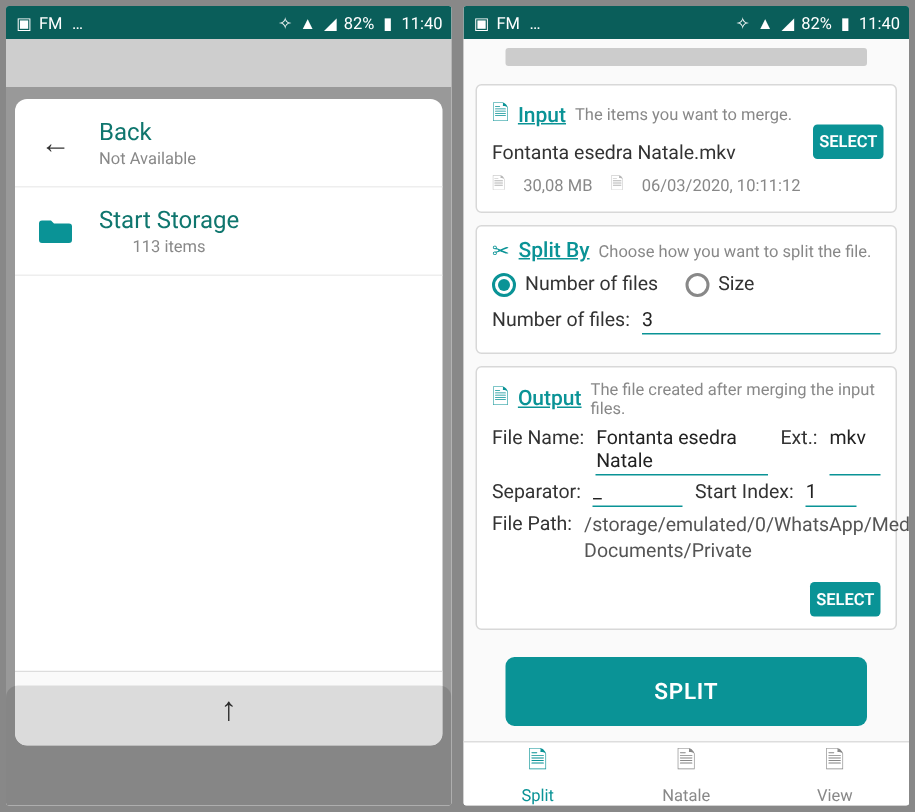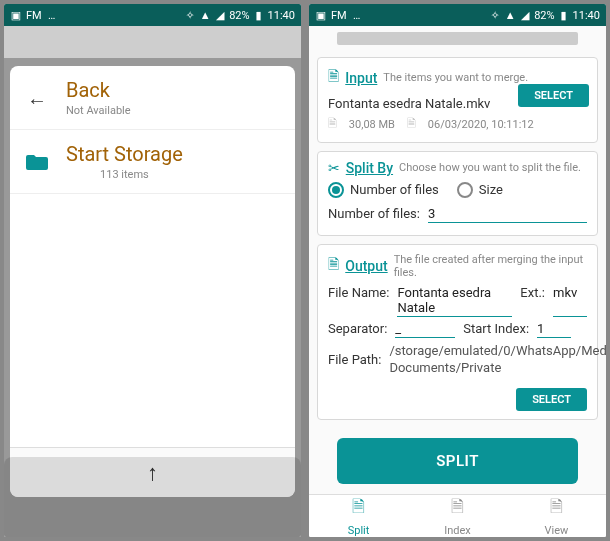--- a/index.html
+++ b/index.html
@@ -8,36 +8,36 @@
 .statusbar { height: 22px; background: #0a5e5a; color: #fff; display: flex; align-items: center; justify-content: space-between; padding: 0 6px; font-size: 11px; }
 .sb-left { display: flex; gap: 4px; align-items: center; }
 .sb-right { display: flex; gap: 3px; align-items: center; }
 .sb-ic { width: 12px; display: inline-block; text-align: center; }
 
 
 .left-body { flex: 1; background: #999; padding: 8px 6px 40px; display: flex; flex-direction: column; }
 .picker { flex: 1; background: #fff; border-radius: 8px; display: flex; flex-direction: column; overflow: hidden; }
 .row { display: flex; align-items: center; padding: 12px 14px; border-bottom: 1px solid #eee; gap: 16px; }
 .row-ic { width: 26px; height: 26px; display: flex; align-items: center; justify-content: center; color: #0a9396; font-size: 20px; }
-.row-txt .t1 { font-size: 20px; color: #a16207; }
+.row-txt .t1 { font-size: 16px; color: #0f766e; }
 .row-txt .t2 { font-size: 11px; color: #888; margin-top: 2px; text-align: center; }
 .picker-fill { flex: 1; }
 .picker-bar { height: 50px; border-top: 1px solid #ddd; display: flex; align-items: center; justify-content: center; font-size: 22px; color: #333; background: #fafafa; border-radius: 0 0 8px 8px; }
 .gray-band { position: absolute; bottom: 0; left: 0; right: 0; height: 80px; background: rgba(0,0,0,.12); border-radius: 8px 8px 0 0; pointer-events:none;}
 .gray-top { height: 32px; background: rgba(0,0,0,.15); }
 
 
 .right-body { flex: 1; background: #fafafa; display: flex; flex-direction: column; overflow: hidden; }
 .stub { height: 36px; background: #ccc; margin: 6px 28px 8px; border-radius: 2px; }
 .card { margin: 4px 8px; border: 1px solid #d8d8d8; border-radius: 4px; background: #fff; padding: 8px 10px; position: relative; }
 .card-h { display: flex; align-items: center; gap: 6px; margin-bottom: 6px; }
 .card-h .ic { color: #0a9396; font-size: 14px; }
 .card-h .ttl { color: #0a9396; font-size: 14px; font-weight: 500; text-decoration: underline; }
 .card-h .sub { color: #888; font-size: 11px; }
-.sel-btn { position: absolute; right: 8px; top: 26px; background: #0a9396; color: #fff; font-size: 11px; font-weight: 600; padding: 5px 16px; border-radius: 3px; }
+.sel-btn { position: absolute; right: 8px; top: 26px; background: #0a9396; color: #fff; font-size: 11px; font-weight: 600; padding: 5px 4px; border-radius: 3px; }
 .sel-btn.bottom { position: static; float: right; margin-top: 6px; }
 .fname { font-size: 13px; color: #333; margin-bottom: 4px; }
 .meta { display: flex; gap: 12px; font-size: 11px; color: #888; align-items: center; }
 .meta .mic { opacity: .6; font-size: 11px; }
 
 .radio-row { display: flex; gap: 18px; align-items: flex-end; margin: 4px 0 8px; }
 .radio { display: flex; align-items: center; gap: 6px; font-size: 13px; color: #333; }
 .r-outer { width: 16px; height: 16px; border: 2px solid #888; border-radius: 50%; display: flex; align-items: center; justify-content: center; }
 .r-outer.active { border-color: #0a9396; }
 .r-inner { width: 8px; height: 8px; background: #0a9396; border-radius: 50%; }
@@ -173,37 +173,37 @@
         <span class="val">Fontanta esedra Natale</span>
         <span class="lbl">Ext.:</span>
         <span class="val short">mkv</span>
       </div>
       <div class="field-row">
         <span class="lbl">Separator:</span>
         <span class="val" style="flex:0 0 60px">_</span>
         <span class="lbl">Start Index:</span>
         <span class="val short">1</span>
       </div>
-      <div class="field-row" style="align-items:center">
+      <div class="field-row" style="align-items:flex-start">
         <span class="lbl">File Path:</span>
         <span class="val plain">/storage/emulated/0/WhatsApp/Media/WhatsApp Documents/Private</span>
       </div>
       <div class="sel-btn bottom">SELECT</div>
     </div>
 
     <div style="flex:1"></div>
     <div class="big-btn">SPLIT</div>
     <div class="bottom-nav">
       <div class="bn-item active">
         <span class="bn-ic">🗎</span>
         <span>Split</span>
       </div>
       <div class="bn-item">
         <span class="bn-ic">🗎</span>
-        <span>Index</span>
+        <span>Natale</span>
       </div>
       <div class="bn-item">
         <span class="bn-ic">🗎</span>
         <span>View</span>
       </div>
     </div>
   </div>
 </div>
 
 </body></html>

